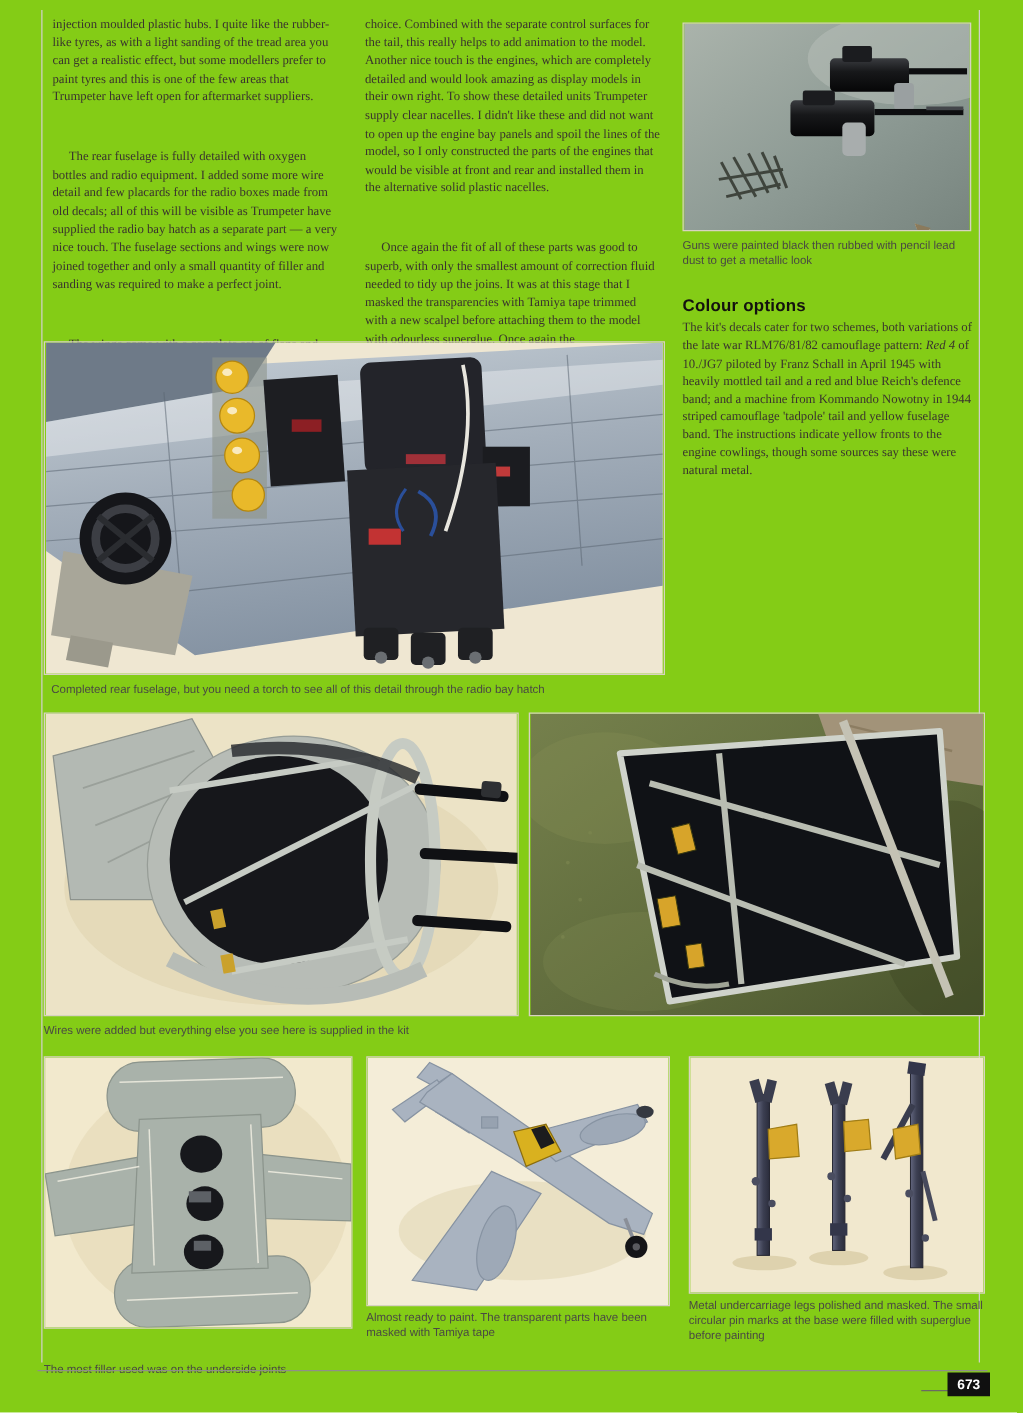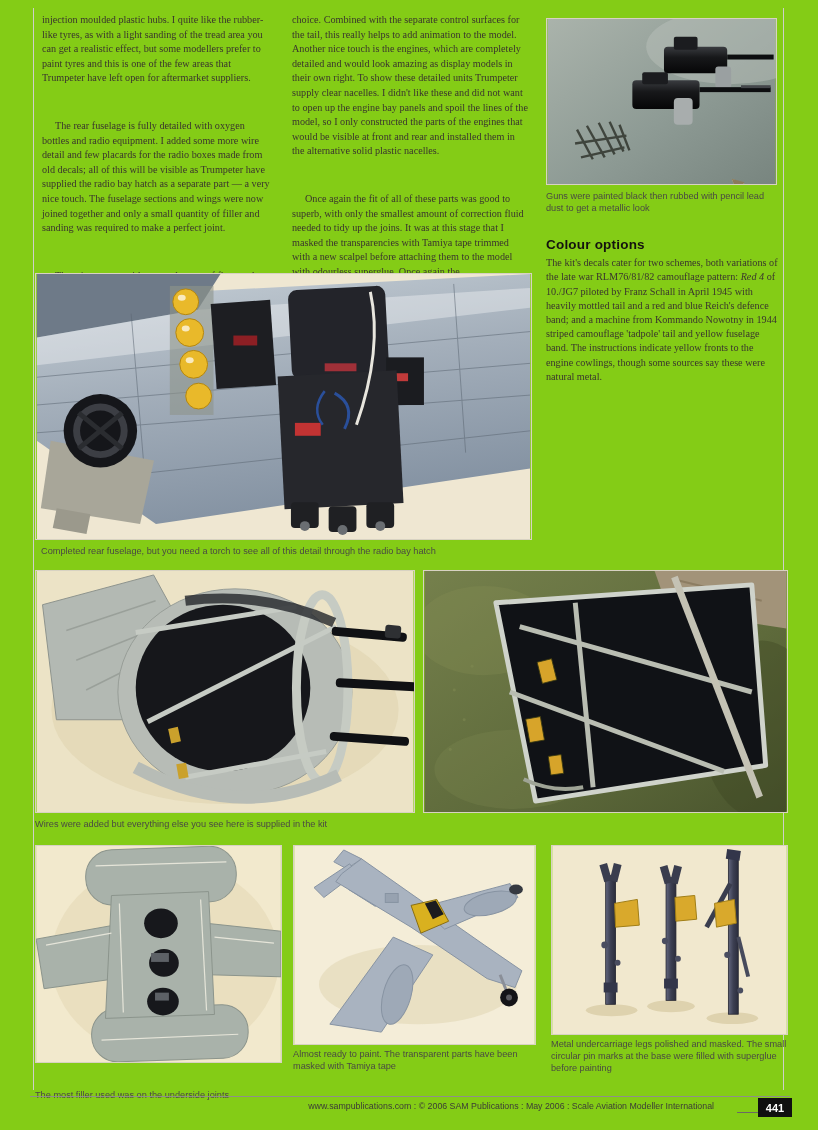--- a/index.html
+++ b/index.html
@@ -322,17 +322,16 @@
         <path d="M188,92 L198,132" stroke="#474a5c" stroke-width="4"></path>
         <circle cx="177" cy="110" r="3.2" fill="#4a4d60"></circle>
           <circle cx="190" cy="146" r="3" fill="#4a4d60"></circle>
         <rect x="176" y="4" width="14" height="10" fill="#33364a" transform="rotate(8 183 9)"></rect>
       </g>
     </svg>
   </figure>
   <div class="cap" style="left:551px;top:1039px;width:238px;">Metal undercarriage legs polished and masked. The small circular pin marks at the base were filled with superglue before painting</div>
 
   <div class="rule-h" style="left:30px;top:1096px;width:760px;background:#8f8f89;"></div>
-  <div class="footer-text" style="right:104px;top:1101px;">www.sampublications.com  :  © 2006 SAM Publications  :  May 2006  :  Scale Aviation Modeller International</div>
   <div class="rule-h" style="left:737px;top:1112px;width:30px;background:#6a6a64;"></div>
-  <div class="pagebox" style="left:758px;top:1098px;width:34px;height:19px;">441</div>
+  <div class="pagebox" style="left:758px;top:1098px;width:34px;height:19px;">673</div>
 
 </div>
 
 </body></html>

